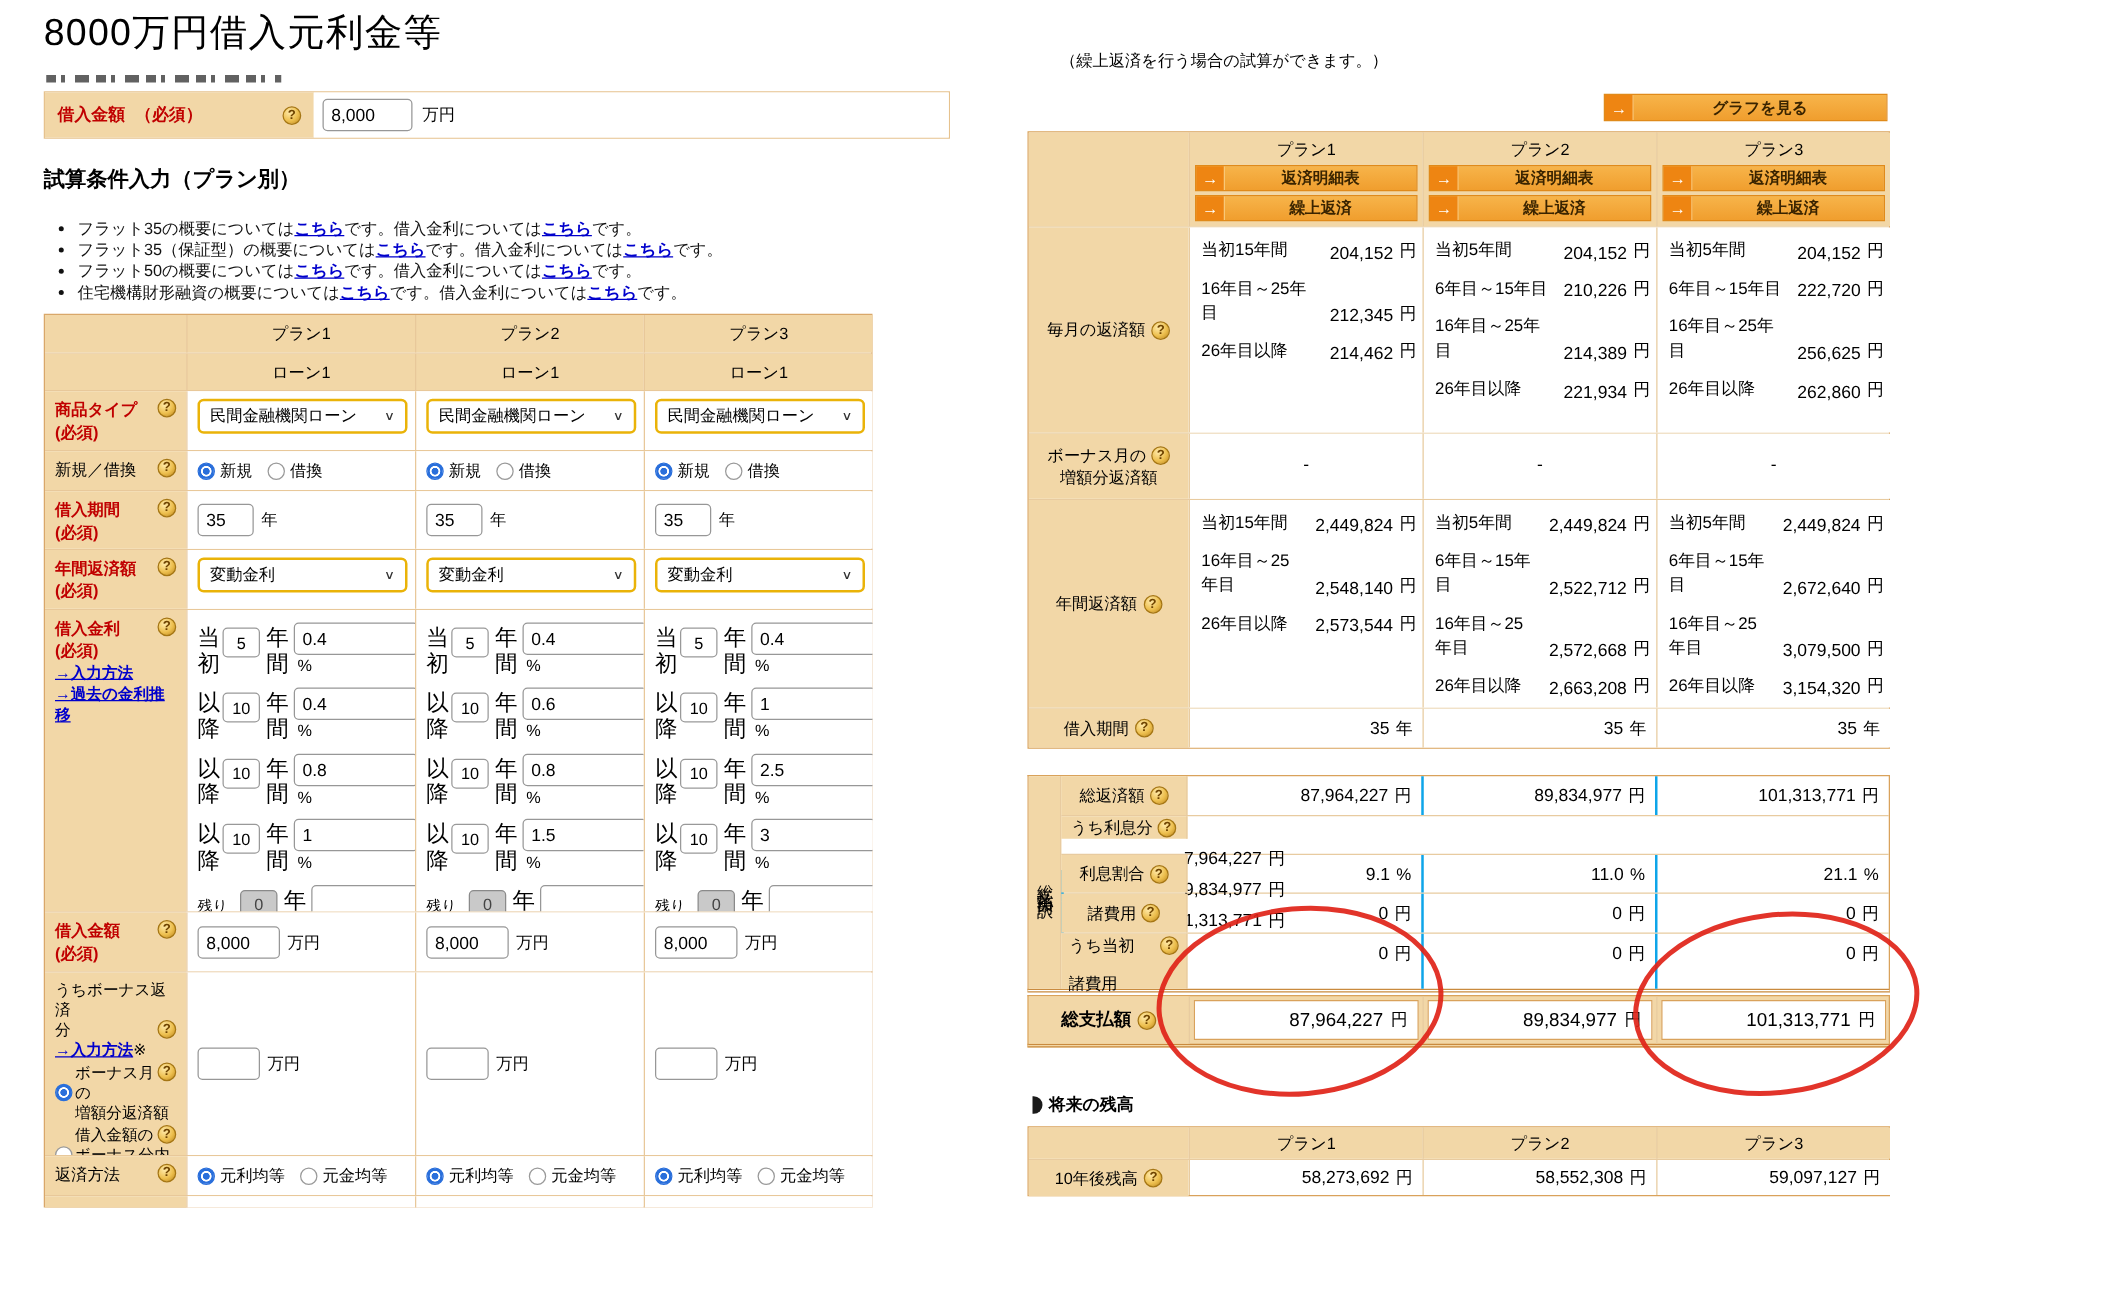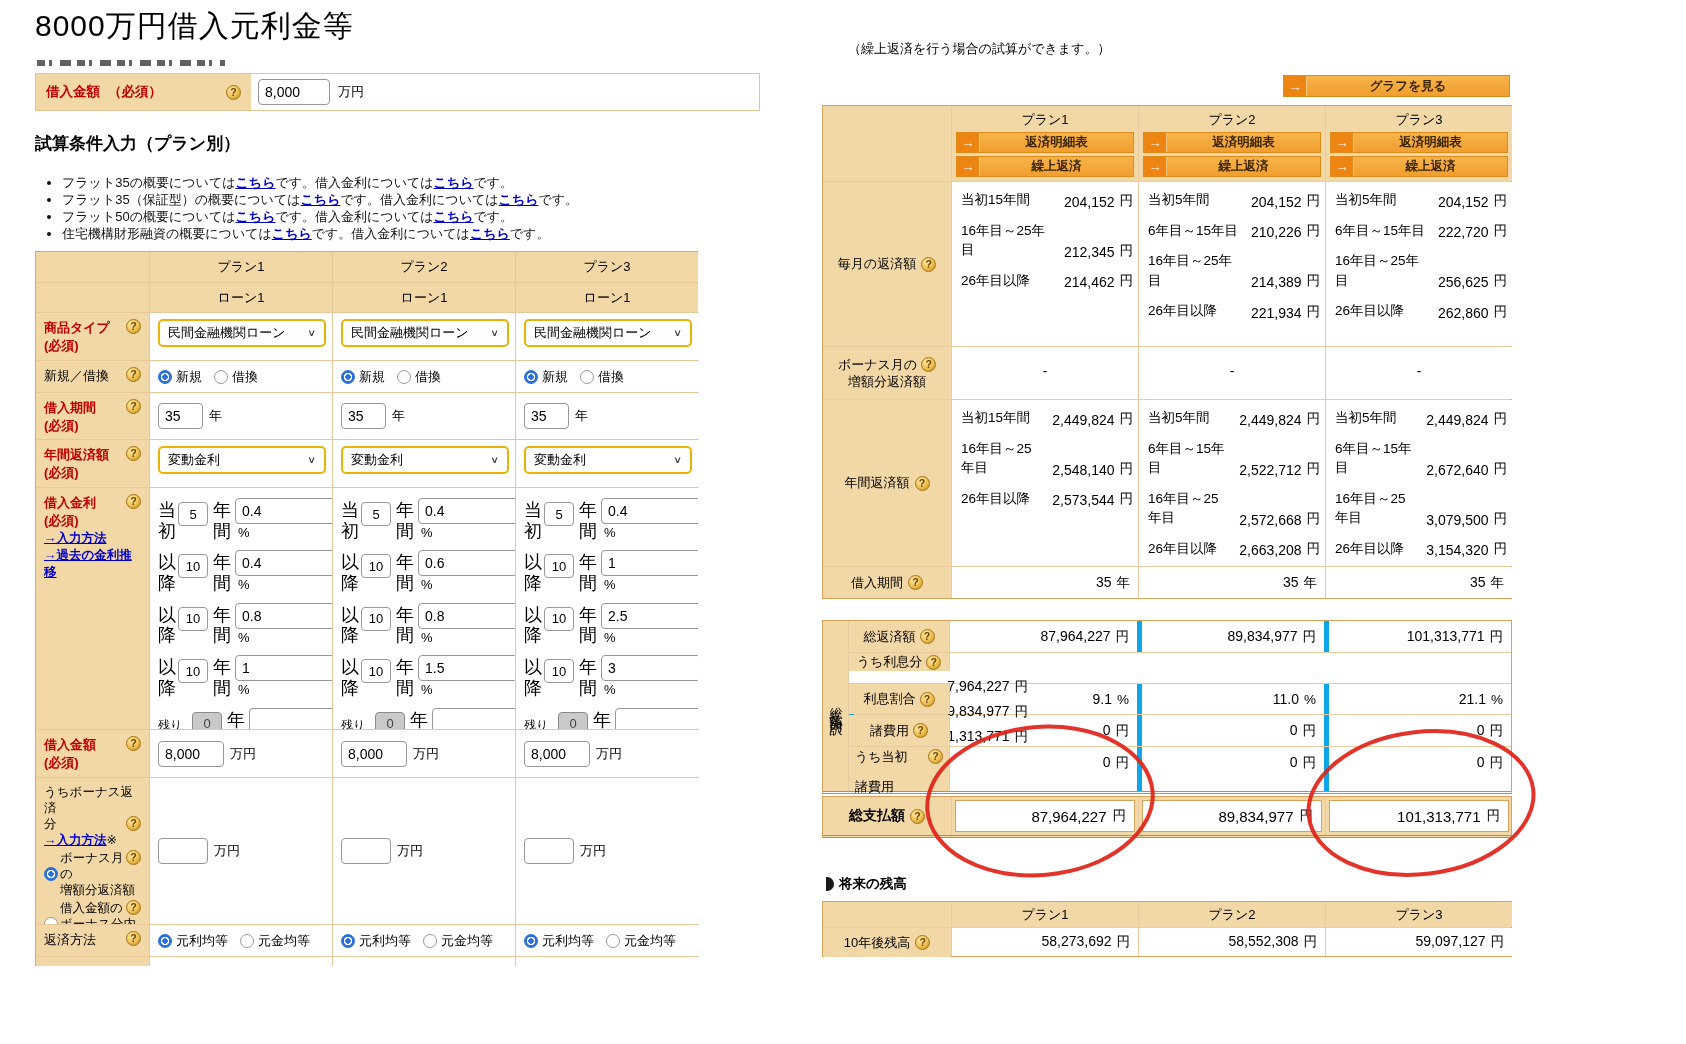--- a/index.html
+++ b/index.html
@@ -92,21 +92,21 @@
   .num .u{margin-left:5px;font-size:13.5px;}
   .lab2{flex-direction:column;gap:1px;line-height:16px;}
   
   .sec2{display:flex;border:1px solid #d9a25b;border-bottom:3px double #c98a3e;margin-top:21px;background:#fff;}
   .vstrip{width:27px;background:#f2d7a7;border-right:1px solid #e8cba0;display:flex;align-items:center;justify-content:center;}
   .vtext{writing-mode:vertical-rl;text-orientation:upright;letter-spacing:3px;font-size:13px;}
   .brows{flex:1;}
   .brow{display:flex;border-top:1px solid #e8cba0;}
   .brow:first-child{border-top:none;}
   .blab{width:101px;flex:none;background:#f2d7a7;display:flex;align-items:center;justify-content:center;gap:4px;font-size:13px;border-right:1px solid #e8cba0;}
-  .bval{width:187px;flex:none;border-left:5px solid #0ea5e9;}
+  .bval{width:187px;flex:none;border-left:2px solid #0ea5e9;}
   .bval:nth-child(2){border-left:none;}
   
   .trow{display:flex;border:1px solid #d9a25b;border-bottom:3px double #c98a3e;background:#f2d7a7;margin-top:2px;height:42px;}
   .trow .rlab{font-size:14px;font-weight:bold;}
   .tcell{width:187px;flex:none;padding:3px;border-left:1px solid #e8cba0;}
   .tbox{border:1px solid #d9a25b;background:#fff;height:100%;display:flex;align-items:center;justify-content:flex-end;padding-right:8px;font-size:15px;}
   .tbox .u{margin-left:6px;font-size:13.5px;}
   
   .fhead{display:flex;align-items:center;gap:5px;margin:37px 0 8px 4px;font-weight:bold;font-size:13.5px;}
   .halfmoon{width:8px;height:14px;background:#1a1a1a;border-radius:0 7px 7px 0;}

